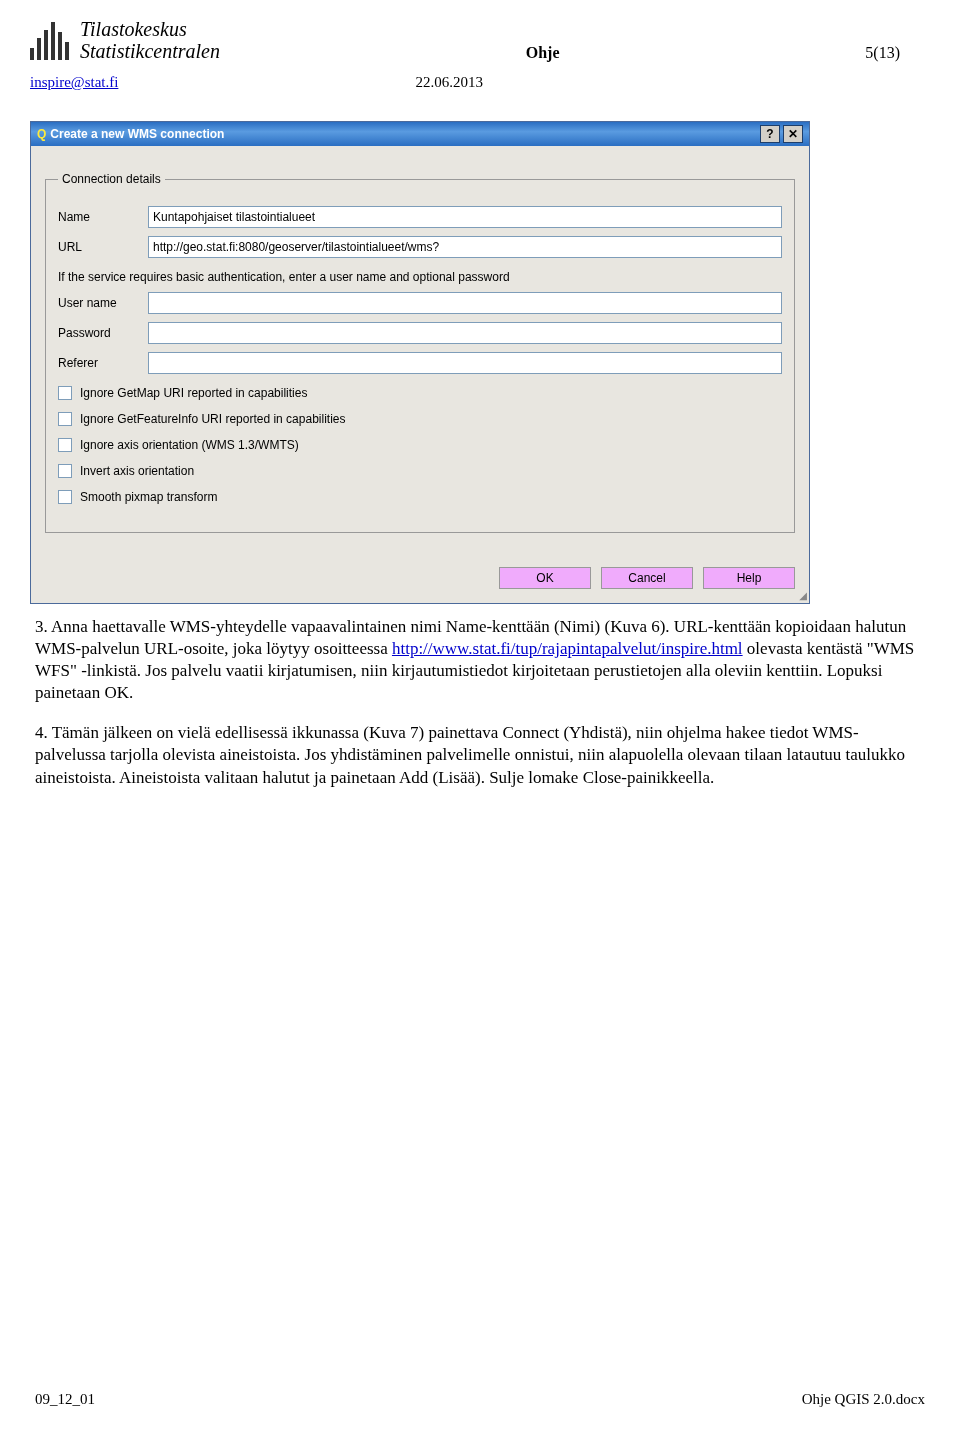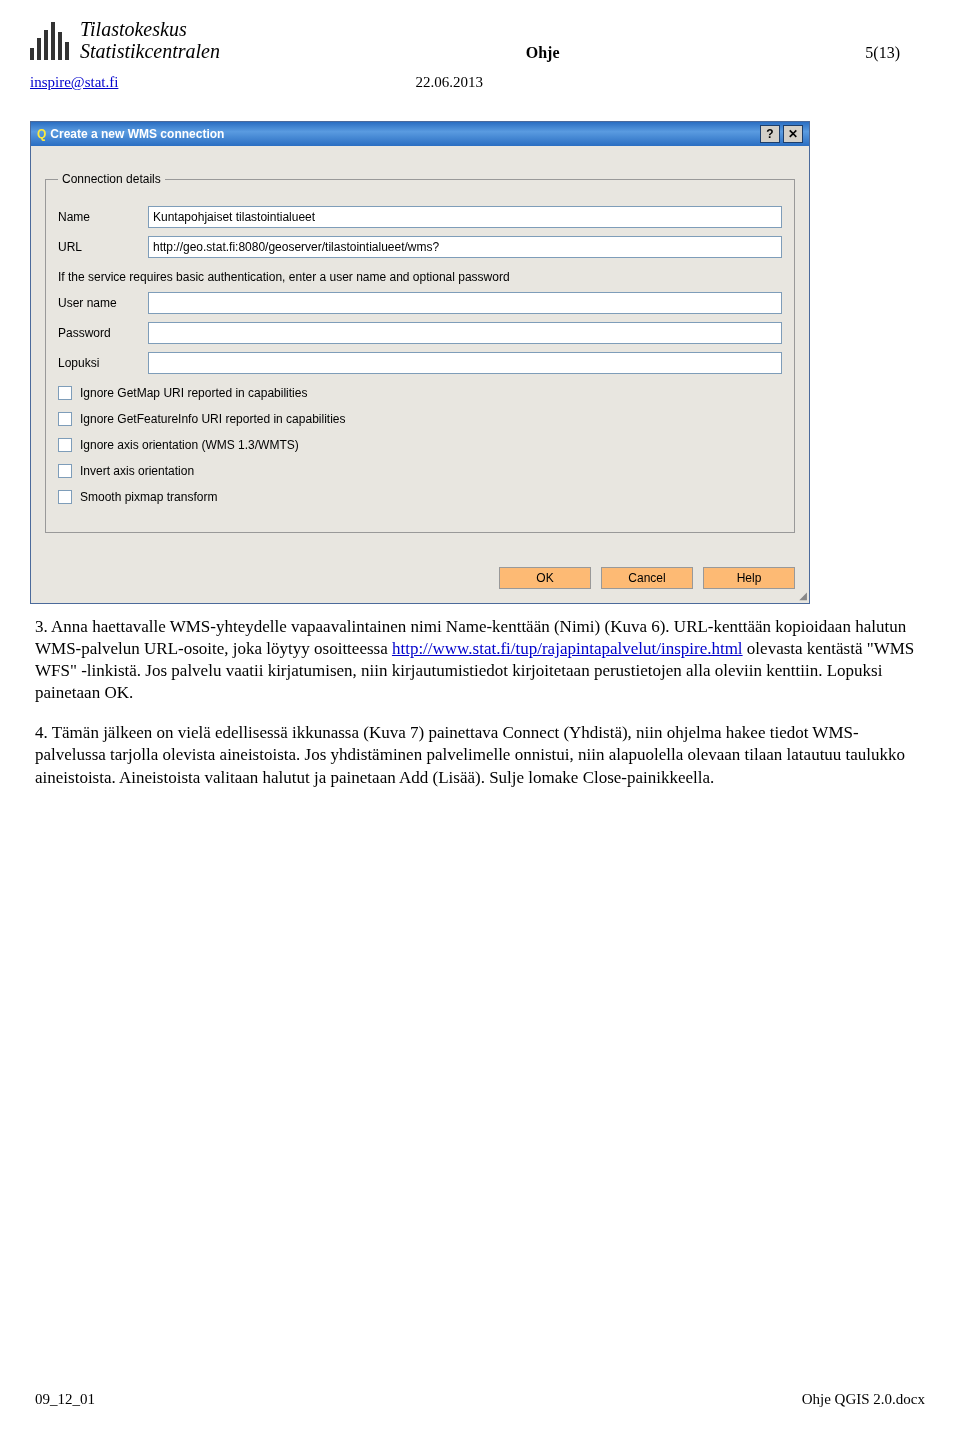--- a/index.html
+++ b/index.html
@@ -75,21 +75,21 @@
     flex:1; border:1px solid #7e9db9; height:22px; padding:2px 4px;
     background:#fff; font-size:12px;
   }
   .authnote { margin:12px 0 6px 0; }
   .check-row { display:flex; align-items:center; gap:8px; margin:12px 0; }
   .check-row .cbox {
     width:14px; height:14px; border:1px solid #7e9db9; background:#fff;
   }
   .btnbar { display:flex; justify-content:flex-end; gap:10px; padding:10px 14px 14px; }
   .dbtn {
-    border:1px solid #999; background:#fdba74; padding:3px 0;
+    border:1px solid #999; background:#f0abfc; padding:3px 0;
     width:92px; text-align:center; font-size:12px;
   }
   .resize { position:absolute; right:2px; bottom:2px; font-size:10px; color:#888; }
 
   
   .doc-body { margin: 12px 35px 0 35px; font-family:"Times New Roman", serif; font-size:17px; line-height:1.3; }
   .caption { color:#1f5fbf; font-weight:bold; font-size:15px; margin-bottom:10px; }
   .para { margin: 0 0 18px 0; text-align:left; }
   .link { color:#0000cc; text-decoration:underline; }
 
@@ -149,21 +149,21 @@
         <div class="authnote">If the service requires basic authentication, enter a user name and optional password</div>
         <div class="row">
           <label>User name</label>
           <input type="text" value="" style="">
         </div>
         <div class="row">
           <label>Password</label>
           <input type="password" value="" style="">
         </div>
         <div class="row">
-          <label>Lopuksi</label>
+          <label>Referer</label>
           <input type="text" value="" style="">
         </div>
         <div class="check-row">
           <div class="cbox"></div>
           <span>Ignore GetMap URI reported in capabilities</span>
         </div>
         <div class="check-row">
           <div class="cbox"></div>
           <span>Ignore GetFeatureInfo URI reported in capabilities</span>
         </div>

